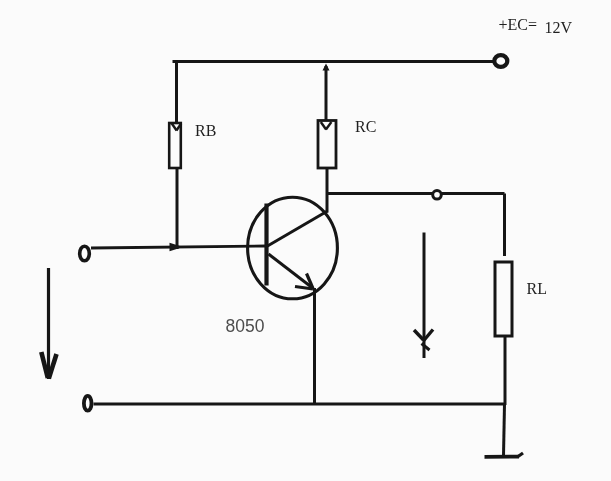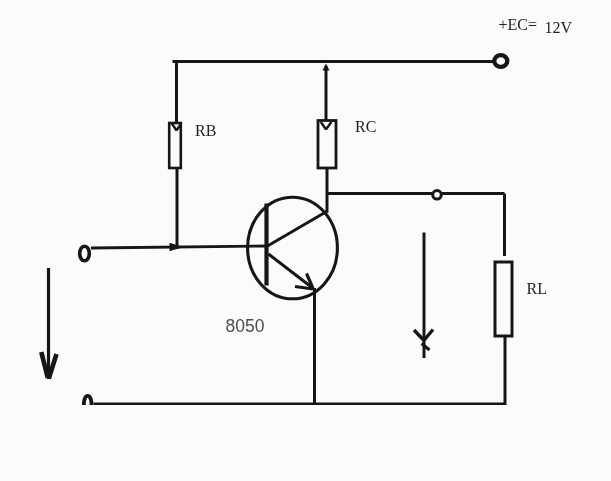--- a/index.html
+++ b/index.html
@@ -1,16 +1,16 @@
 <!DOCTYPE html>
 <html><head>
 <meta charset="utf-8">
 <style>
   html,body{margin:0;padding:0;background:#fbfbfb;}
-  #c{width:611px;height:405px;position:relative;}
+  #c{width:611px;height:481px;position:relative;}
   svg{display:block;}
   text{font-family:"Liberation Serif", serif;fill:#1f1f1f;}
 </style>
 </head>
 <body>
 <div id="c">
 <svg width="611" height="481" viewBox="0 0 611 481" xmlns="http://www.w3.org/2000/svg">
   <rect x="0" y="0" width="611" height="481" fill="#fbfbfb"></rect>
   <g stroke="#161616" stroke-width="3" fill="none" stroke-linecap="butt">
 

